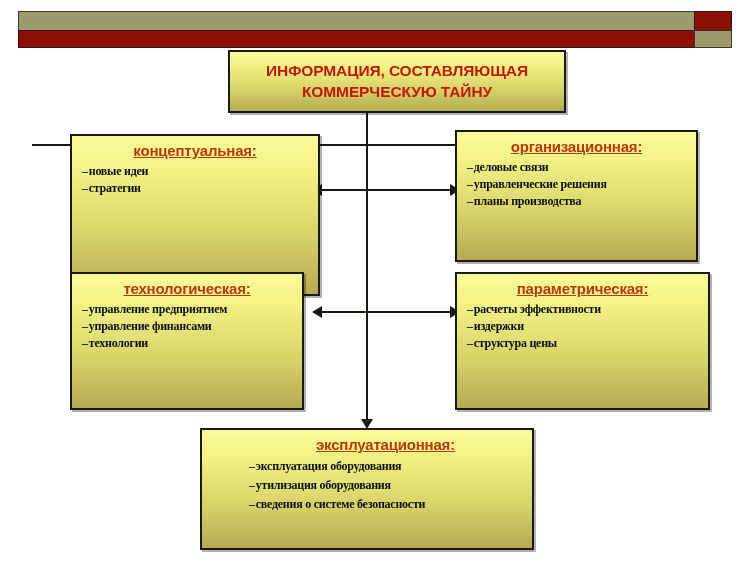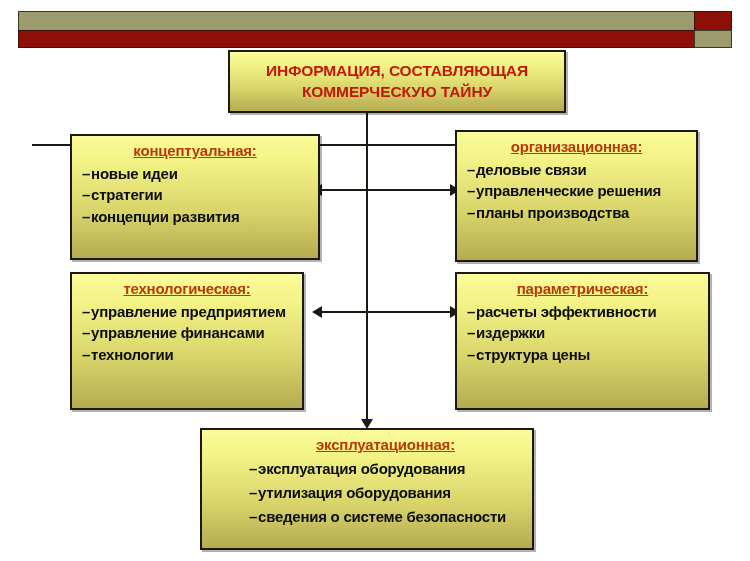--- a/index.html
+++ b/index.html
@@ -101,24 +101,25 @@
     white-space: nowrap;
   }
   .box-list {
     list-style: none;
     margin: 0;
     padding: 0;
   }
   .box-list li {
     color: #0d0d0d;
     font-weight: bold;
-    font-size: 15px;
+    font-size: 12px;
     line-height: 1.44;
     letter-spacing: -0.25px;
     white-space: nowrap;
+    font-family: Liberation Serif, serif;
   }
   .dash { margin-right: 1px; }
 
   
   #title-box {
     left: 228px; top: 50px;
     width: 338px; height: 63px;
     display: flex;
     align-items: center;
     justify-content: center;
@@ -127,21 +128,21 @@
   #title-text {
     color: #c0180a;
     font-weight: bold;
     font-size: 15.5px;
     text-align: center;
     line-height: 1.35;
     letter-spacing: -0.1px;
   }
 
   
-  #box-conceptual   { left: 70px;  top: 134px; width: 250px; height: 126px; }
+  #box-conceptual   { left: 70px;  top: 134px; width: 250px; height: 162px; }
   #box-organizational { left: 455px; top: 130px; width: 243px; height: 132px; }
   #box-technological { left: 70px;  top: 272px; width: 234px; height: 138px; }
   #box-parametric   { left: 455px; top: 272px; width: 255px; height: 138px; }
   #box-operational  { left: 200px; top: 428px; width: 334px; height: 122px; padding-left: 47px; }
 
   #box-operational .box-title { font-size: 15px; }
   #box-operational .box-list li { line-height: 1.60; }
 </style>
 </head>
 <body>
@@ -171,21 +172,20 @@
       <span>ИНФОРМАЦИЯ, СОСТАВЛЯЮЩАЯ</span><br>
       <span>КОММЕРЧЕСКУЮ ТАЙНУ</span>
     </div>
   </div>
 
   <div class="box" id="box-conceptual">
     <span class="box-title">концептуальная:</span>
     <ul class="box-list">
       <li><span class="dash">–</span><span>новые идеи</span></li>
       <li><span class="dash">–</span><span>стратегии</span></li>
-      <li><span class="dash">–</span><span>концепции развития</span></li>
     </ul>
   </div>
 
   <div class="box" id="box-organizational">
     <span class="box-title">организационная:</span>
     <ul class="box-list">
       <li><span class="dash">–</span><span>деловые связи</span></li>
       <li><span class="dash">–</span><span>управленческие решения</span></li>
       <li><span class="dash">–</span><span>планы производства</span></li>
     </ul>

